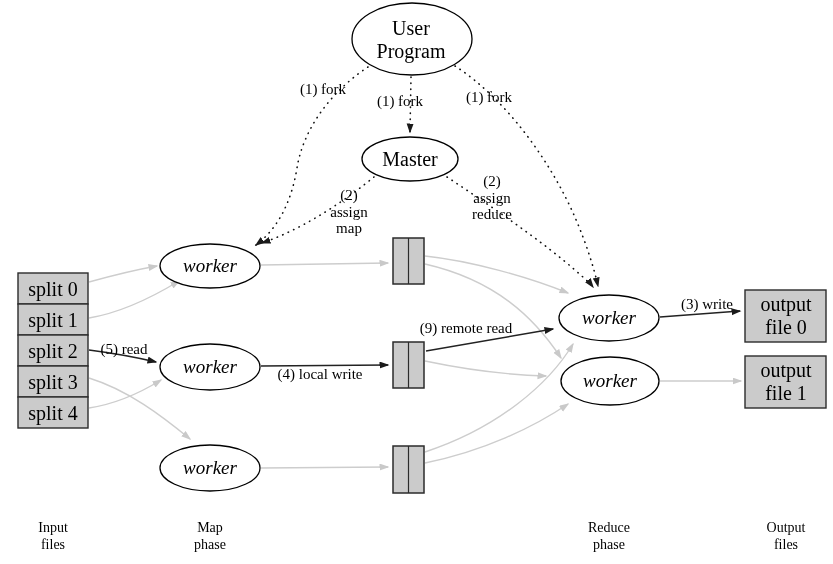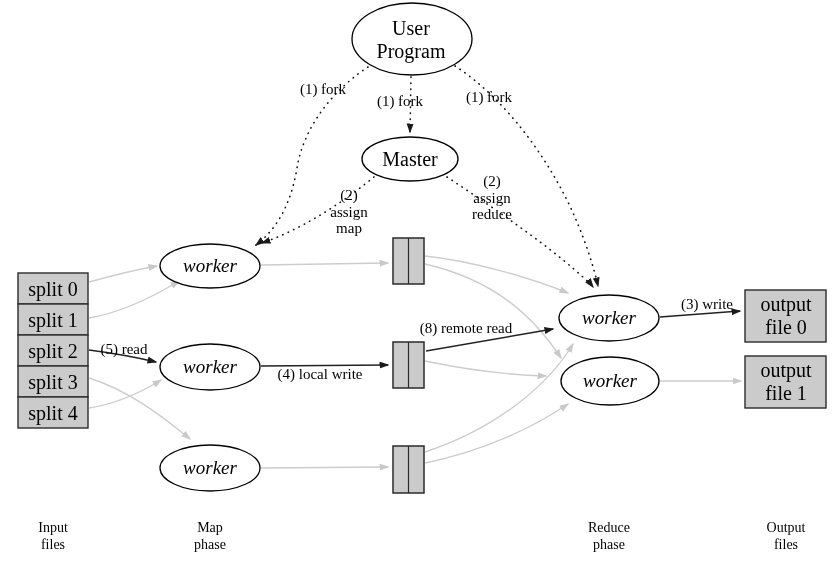--- a/index.html
+++ b/index.html
@@ -127,21 +127,21 @@
   <div class="lbl edge-lbl" style="left:400px;top:101px">(1) fork</div>
   <div class="lbl edge-lbl" style="left:489px;top:97px">(1) fork</div>
   <div class="lbl edge-lbl" style="left:349px;top:212px">(2)
 assign
 map</div>
   <div class="lbl edge-lbl" style="left:492px;top:198px">(2)
 assign
 reduce</div>
   <div class="lbl edge-lbl" style="left:124px;top:349px">(5) read</div>
   <div class="lbl edge-lbl" style="left:320px;top:374px">(4) local write</div>
-  <div class="lbl edge-lbl" style="left:466px;top:328px">(8) remote read</div>
+  <div class="lbl edge-lbl" style="left:466px;top:328px">(9) remote read</div>
   <div class="lbl edge-lbl" style="left:707px;top:304px">(3) write</div>
 
   <div class="lbl phase-lbl" style="left:53px;top:537px">Input
 files</div>
   <div class="lbl phase-lbl" style="left:210px;top:537px">Map
 phase</div>
   <div class="lbl phase-lbl" style="left:609px;top:537px">Reduce
 phase</div>
   <div class="lbl phase-lbl" style="left:786px;top:537px">Output
 files</div>

